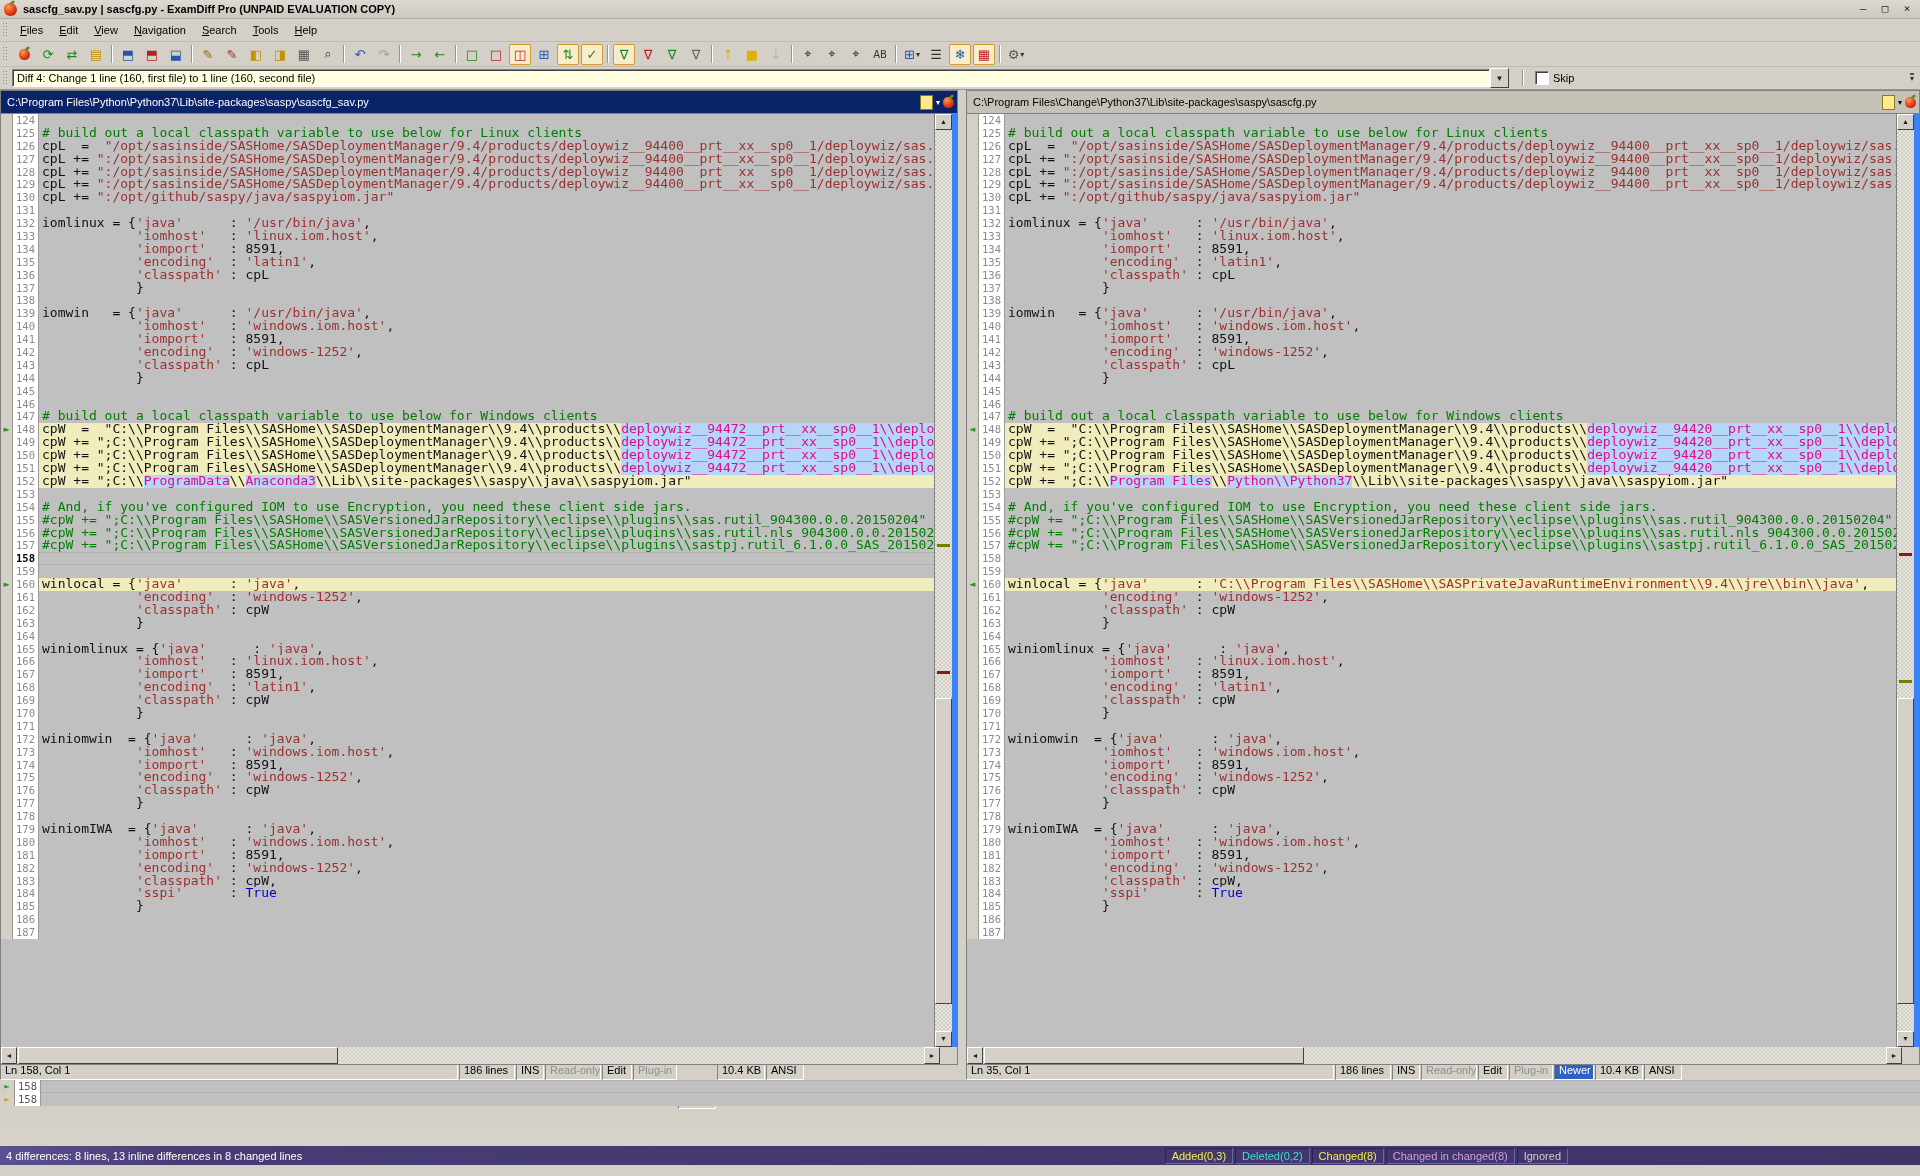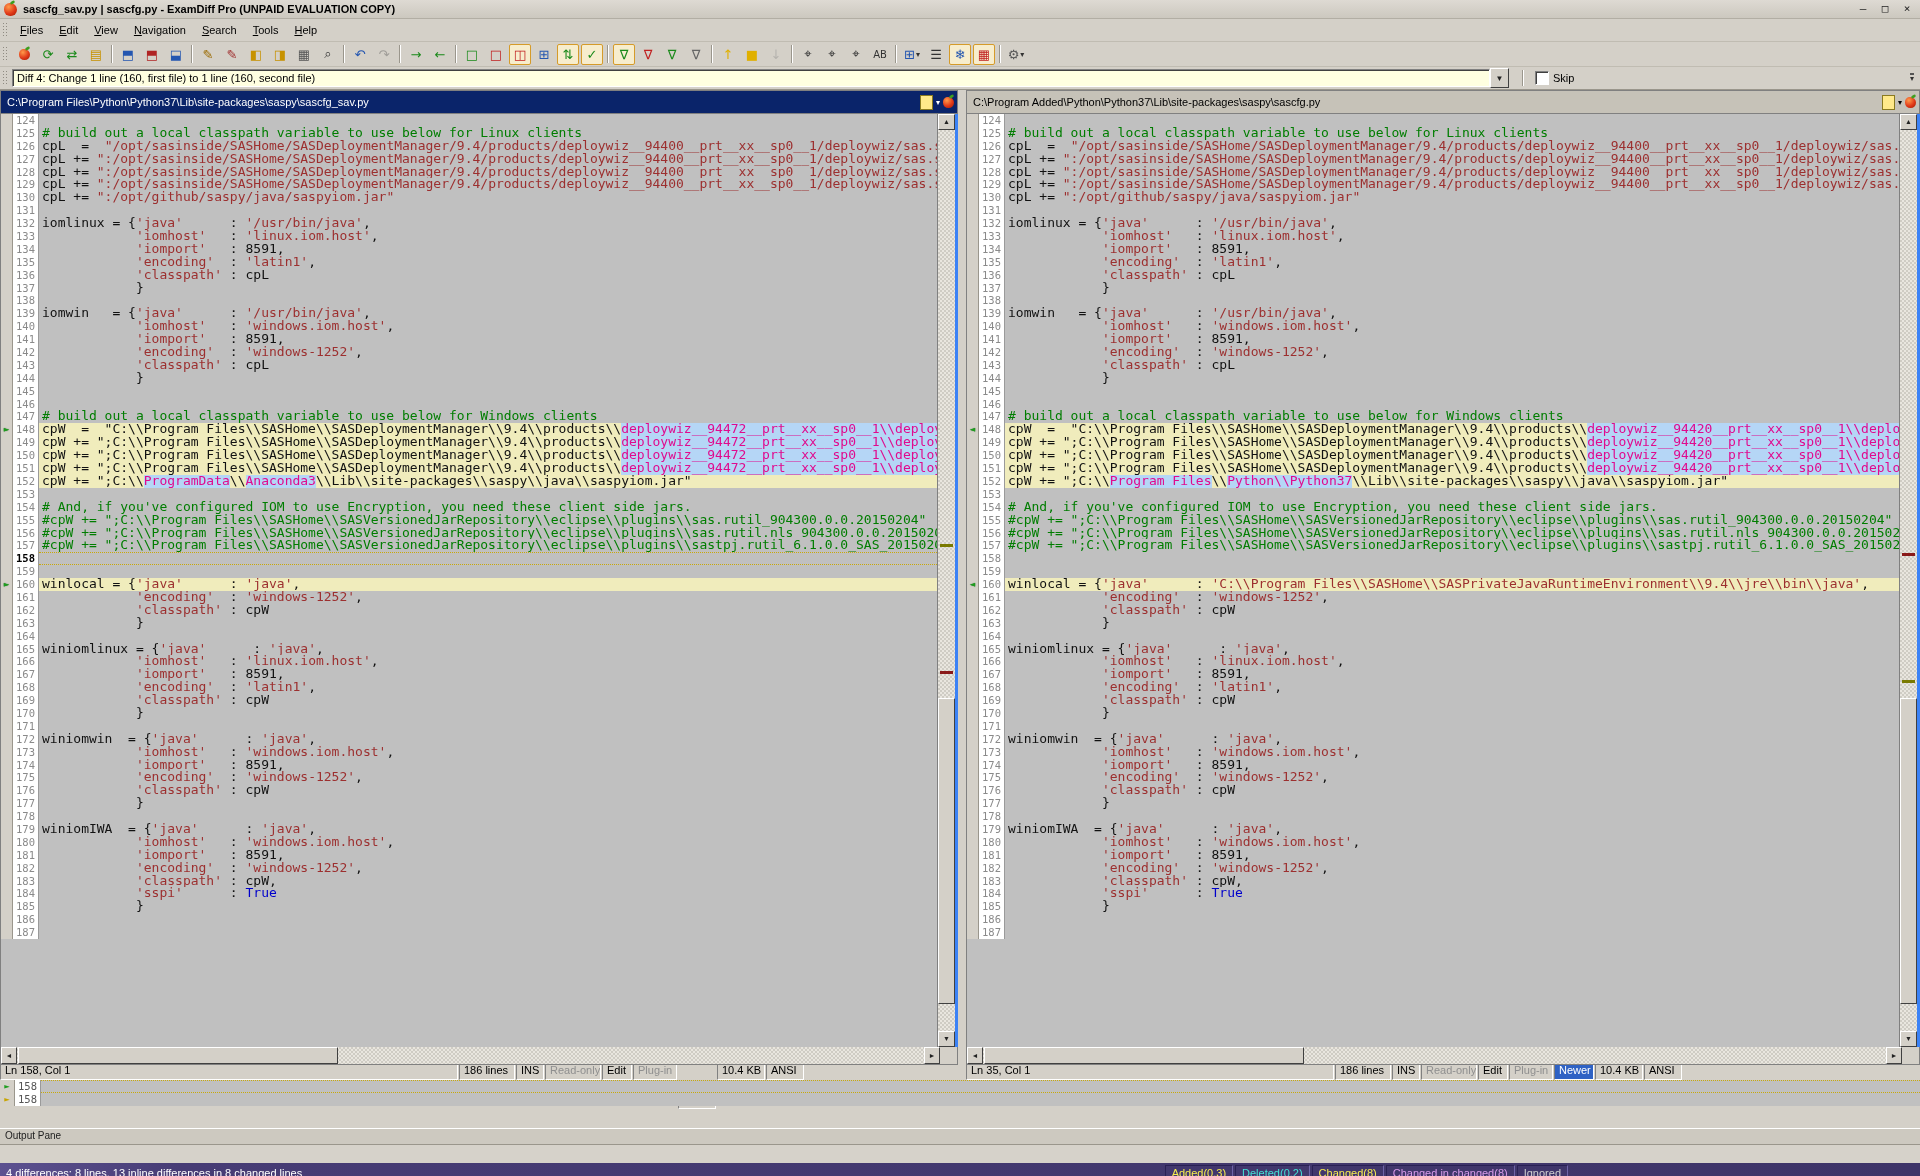--- a/index.html
+++ b/index.html
@@ -47,21 +47,21 @@
   .main{position:relative;height:972px;background:#d4d0c8;}
   .pane{position:absolute;top:0;height:1112px;}
   .phead{height:22px;display:flex;align-items:center;padding:0 3px 0 6px;border:1px solid #808080;}
   .phead.active{background:#0a246a;color:#fff;}
   .phead.inactive{background:#c6c2b8;color:#000;}
   .ppath{flex:1;white-space:nowrap;overflow:hidden;}
   .phicons{display:flex;align-items:center;gap:3px;}
   .doc-icon{width:11px;height:13px;background:#ffe98a;border:1px solid #8a7a20;display:inline-block;}
   .phdrop{font-size:8px;}
   .phead.active .phdrop{color:#fff;}
-  .pbody{display:flex;height:933px;border-left:1px solid #808080;border-right:3px solid #3b82f6;}
+  .pbody{display:flex;height:933px;border-left:1px solid #808080;border-right:6px solid #3b82f6;}
   .rows{flex:1;overflow:hidden;background:#c0c0c0;}
   .crow{display:flex;height:12.9px;line-height:12.9px;font-family:"DejaVu Sans Mono",monospace;
     font-size:13px;white-space:pre;}
   .crow .mk{width:11px;flex:none;background:#d4d0c8;border-right:1px solid #9a968c;text-align:center;
     font-size:9px;line-height:12px;overflow:hidden;}
   .crow .mk.arrow{color:#1f9e1f;text-shadow:0 0 1px #0a5a0a;}
   .crow .ln{width:26px;flex:none;background:#fff;color:#8a8a8a;font-size:10.5px;text-align:right;
     padding-right:3px;border-right:1px solid #9a9a9a;box-sizing:border-box;line-height:12.9px;}
   .crow .tx{flex:1;overflow:hidden;padding-left:3px;box-sizing:border-box;}
   .crow.chg .tx{background:#f0ecbc;}
@@ -317,21 +317,21 @@
             <span class="hthumb" style="left:1px;width:320px;"></span>
           </span>
           <span class="sarr">►</span>
         </div>
         <div class="corner"></div>
       </div>
     </div>
 
     <div class="pane" style="left:966px;width:954px;">
       <div class="phead inactive">
-        <span class="ppath">C:\Program Added\Python\Python37\Lib\site-packages\saspy\sascfg.py</span>
+        <span class="ppath">C:\Program Files\Change\Python37\Lib\site-packages\saspy\sascfg.py</span>
         <span class="phicons">
           <span class="doc-icon"></span>
           <span class="phdrop">▾</span>
           <span class="apple sm"></span>
         </span>
       </div>
       <div class="pbody">
         <div class="rows" id="rows-1">
             <div class="crow"><span class="mk"></span><span class="ln">124</span><span class="tx"></span></div>
             <div class="crow"><span class="mk"></span><span class="ln">125</span><span class="tx"><span class="sg-cm"># build out a local classpath variable to use below for Linux clients</span></span></div>
@@ -453,23 +453,20 @@
     <span class="ln">158</span>
     <span class="tx marquee"></span>
   </div>
   <div class="minirow">
     <span class="mk"><span class="mini-arrow second">►</span></span>
     <span class="ln">158</span>
     <span class="tx"></span>
   </div>
 
   <div class="outgap"></div>
-  <div class="outcap">
-    <span>Output Pane</span>
-  </div>
   <div class="outbody"></div>
 
   <div class="bottombar">
     <span class="bsummary">4 differences: 8 lines, 13 inline differences in 8 changed lines</span>
     <span class="bspacer"></span>
     <span class="badges" id="badges">
         <span class="badge" style="color: rgb(248, 238, 78);">Added(0,3)</span>
         <span class="badge" style="color: rgb(67, 224, 212);">Deleted(0,2)</span>
         <span class="badge" style="color: rgb(248, 238, 78);">Changed(8)</span>
         <span class="badge" style="color: rgb(215, 154, 234);">Changed in changed(8)</span>

